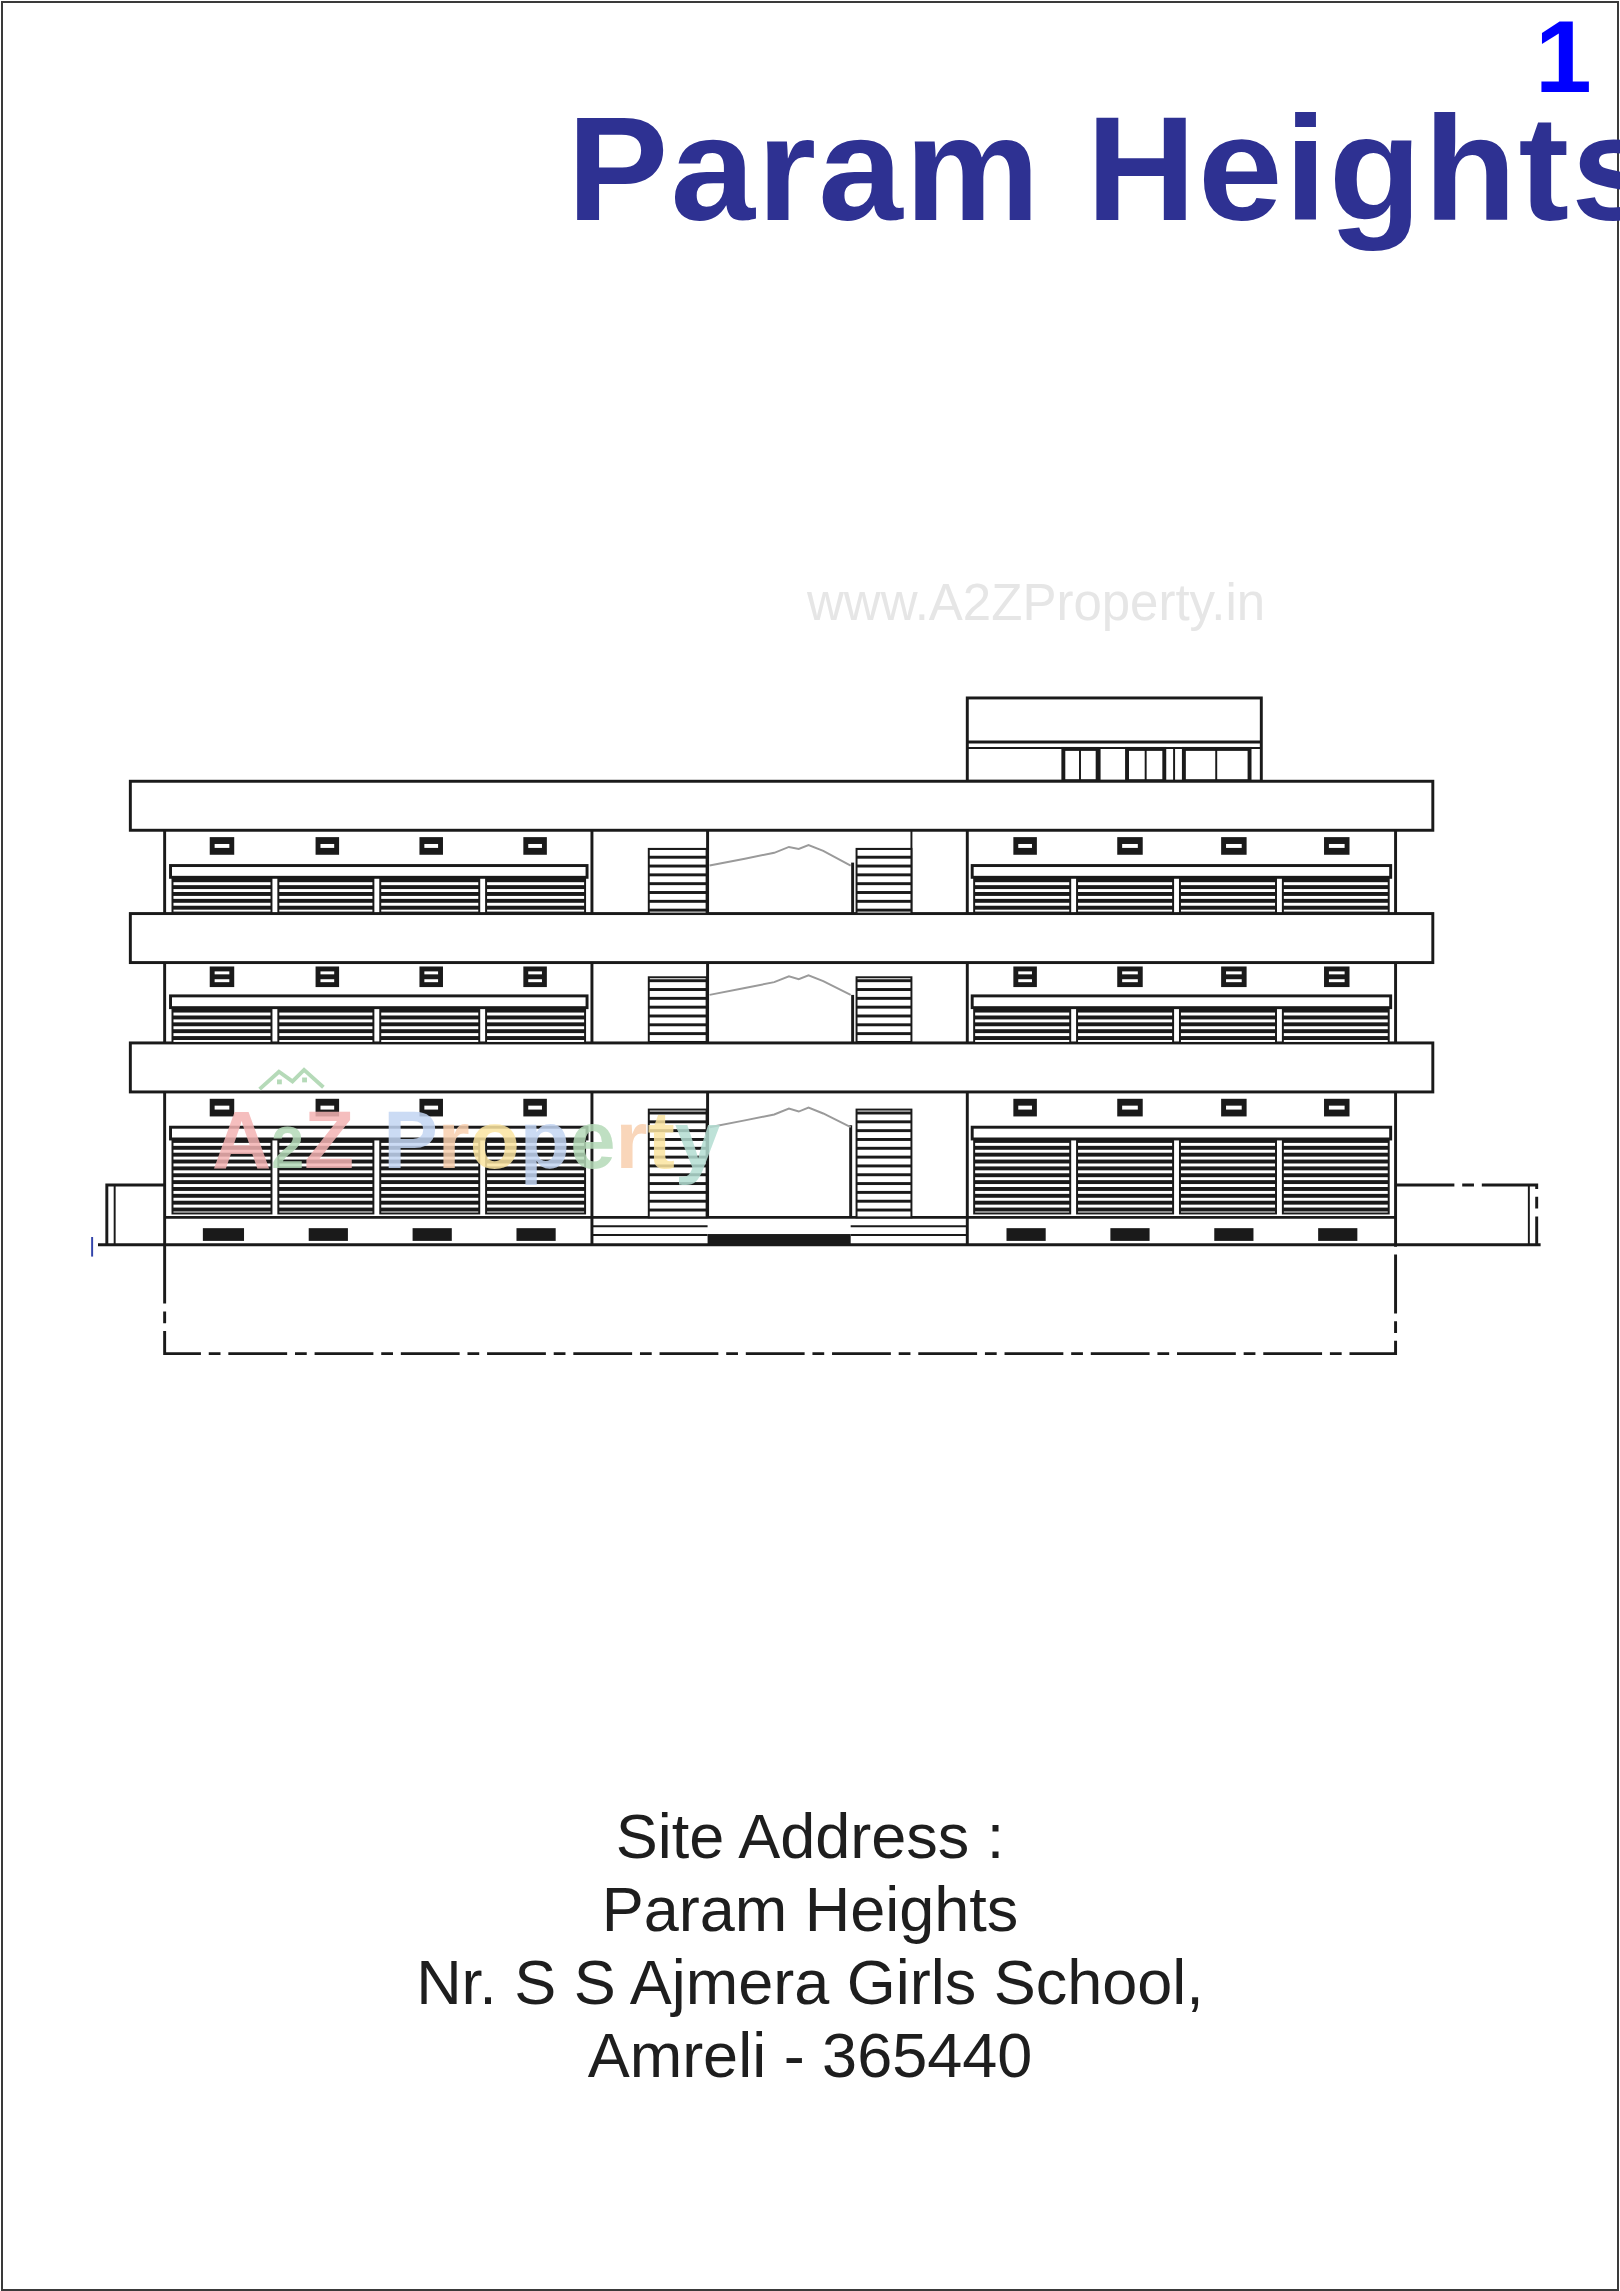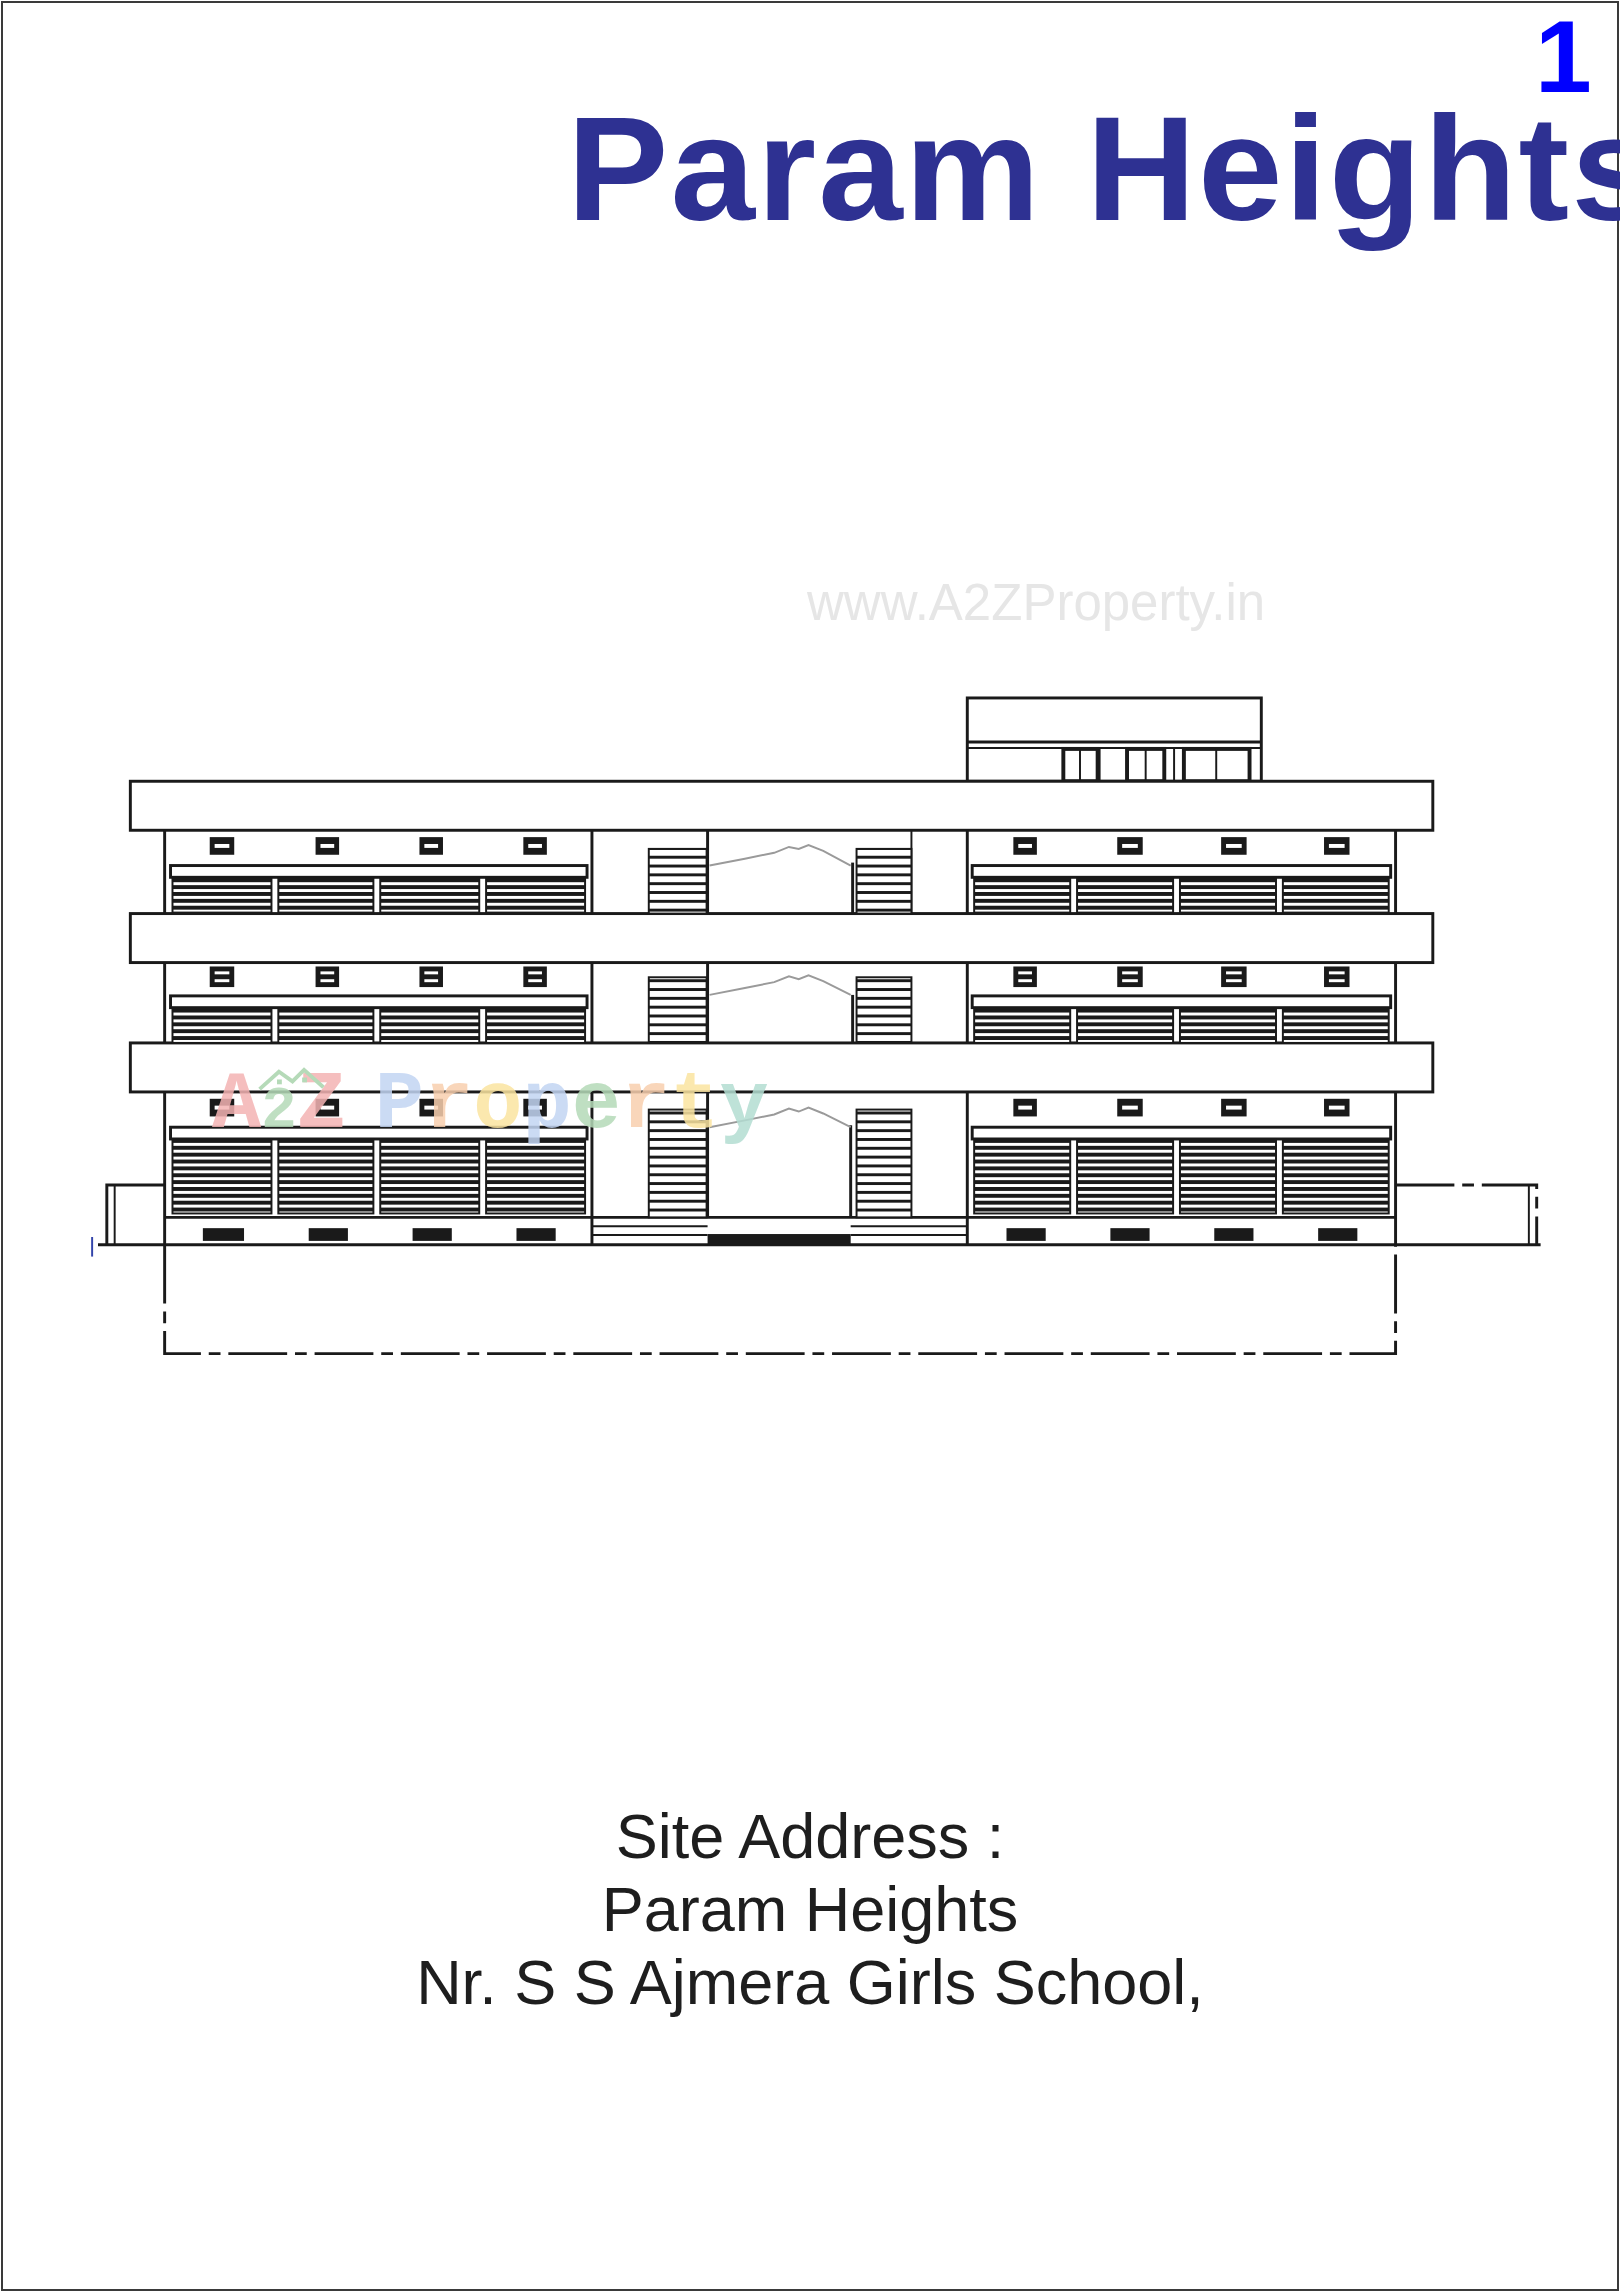--- a/index.html
+++ b/index.html
@@ -20,22 +20,22 @@
     white-space: nowrap; letter-spacing: 2px;
     transform-origin: left top; transform: scaleX(1.02);
   }
   .site-watermark {
     position: absolute; left: 807px; top: 568px;
     font-family: "Liberation Sans", sans-serif; font-size: 51px; line-height: 69px;
     color: #e6e6e6; white-space: nowrap;
   }
   .drawing { position: absolute; left: 0; top: 0; width: 1620px; height: 1392px; }
   .logo-watermark {
-    position: absolute; left: 212px; top: 1057px; white-space: nowrap;
-    font-family: Liberation Mono, monospace; font-weight: bold;
+    position: absolute; left: 212px; top: 1091px; white-space: nowrap;
+    font-family: Liberation Sans, sans-serif; font-weight: bold;
     font-size: 82px; line-height: 98px; opacity: 0.85;
   }
   .logo-watermark span { display: inline-block; }
   .logo-gap { width: 29px; }
   .address {
     position: absolute; left: 0; top: 1800px; width: 1620px; text-align: center;
     font-family: "Liberation Sans", sans-serif; font-size: 63px; line-height: 73px;
     color: #1e1e1e;
   }
   .address div { white-space: nowrap; }
@@ -276,14 +276,15 @@
 <svg style="position:absolute;left:257px;top:1064px" width="69" height="29" viewBox="0 0 70 30">
   <polyline points="2,26 22,8 36,18 48,6 68,24" fill="none" stroke="#b5dab8" stroke-width="4"></polyline>
   <rect x="20" y="16" width="5" height="5" fill="#b5dab8"></rect>
   <rect x="46" y="14" width="5" height="5" fill="#b5dab8"></rect>
 </svg>
 
 <div class="address">
   <div>Site Address :</div>
   <div>Param Heights</div>
   <div>Nr. S S Ajmera Girls School,</div>
+  <div>Amreli - 365440</div>
 </div>
 
 
 </body></html>

